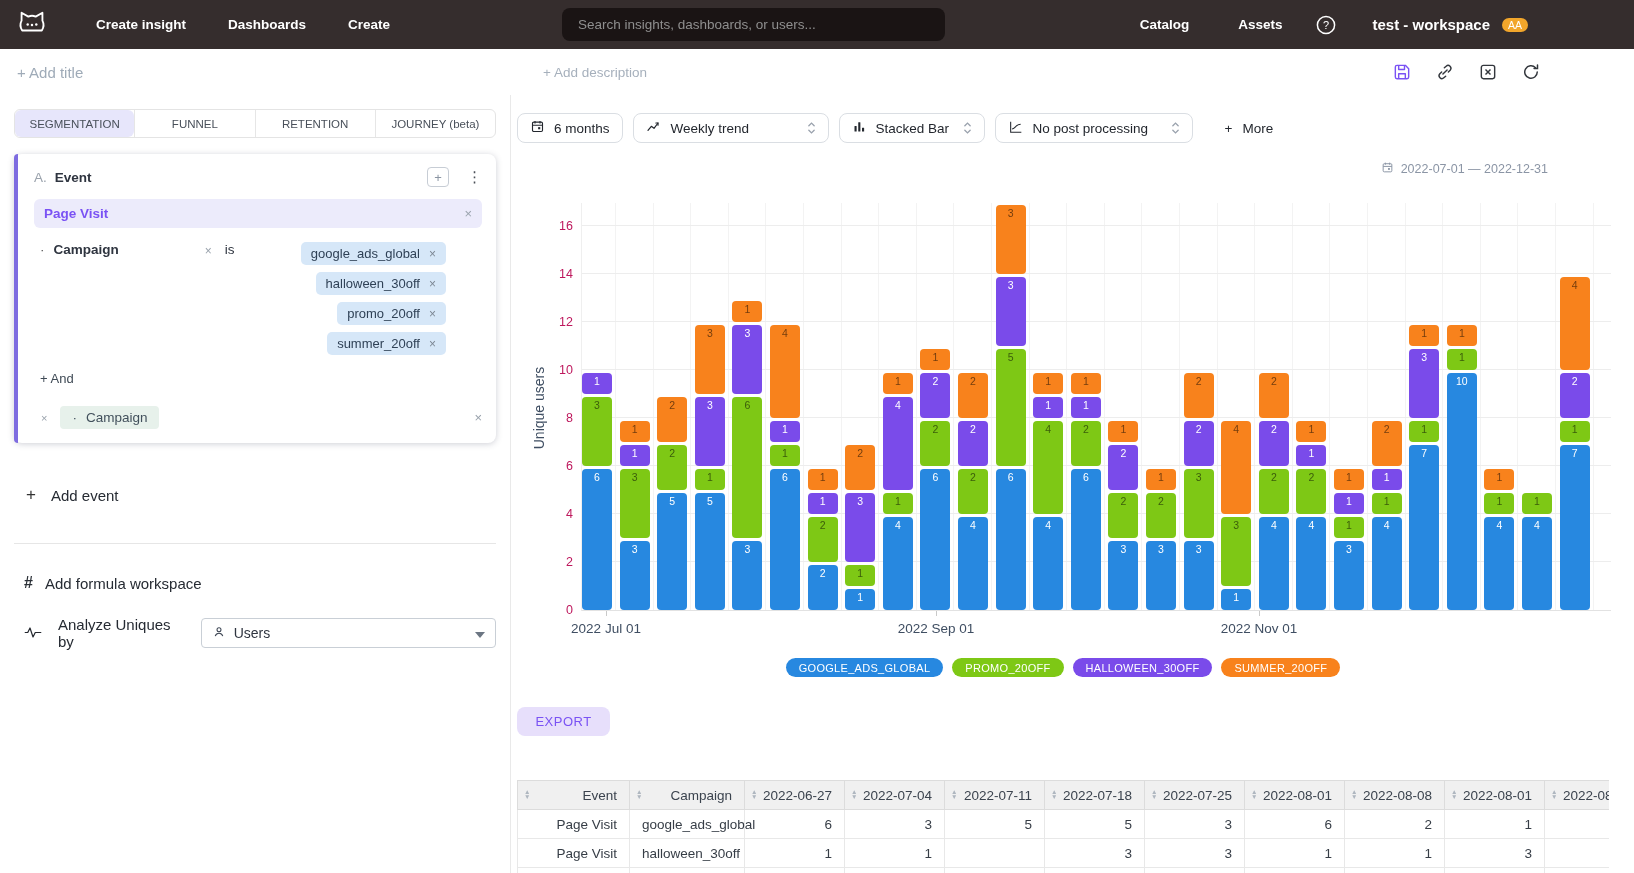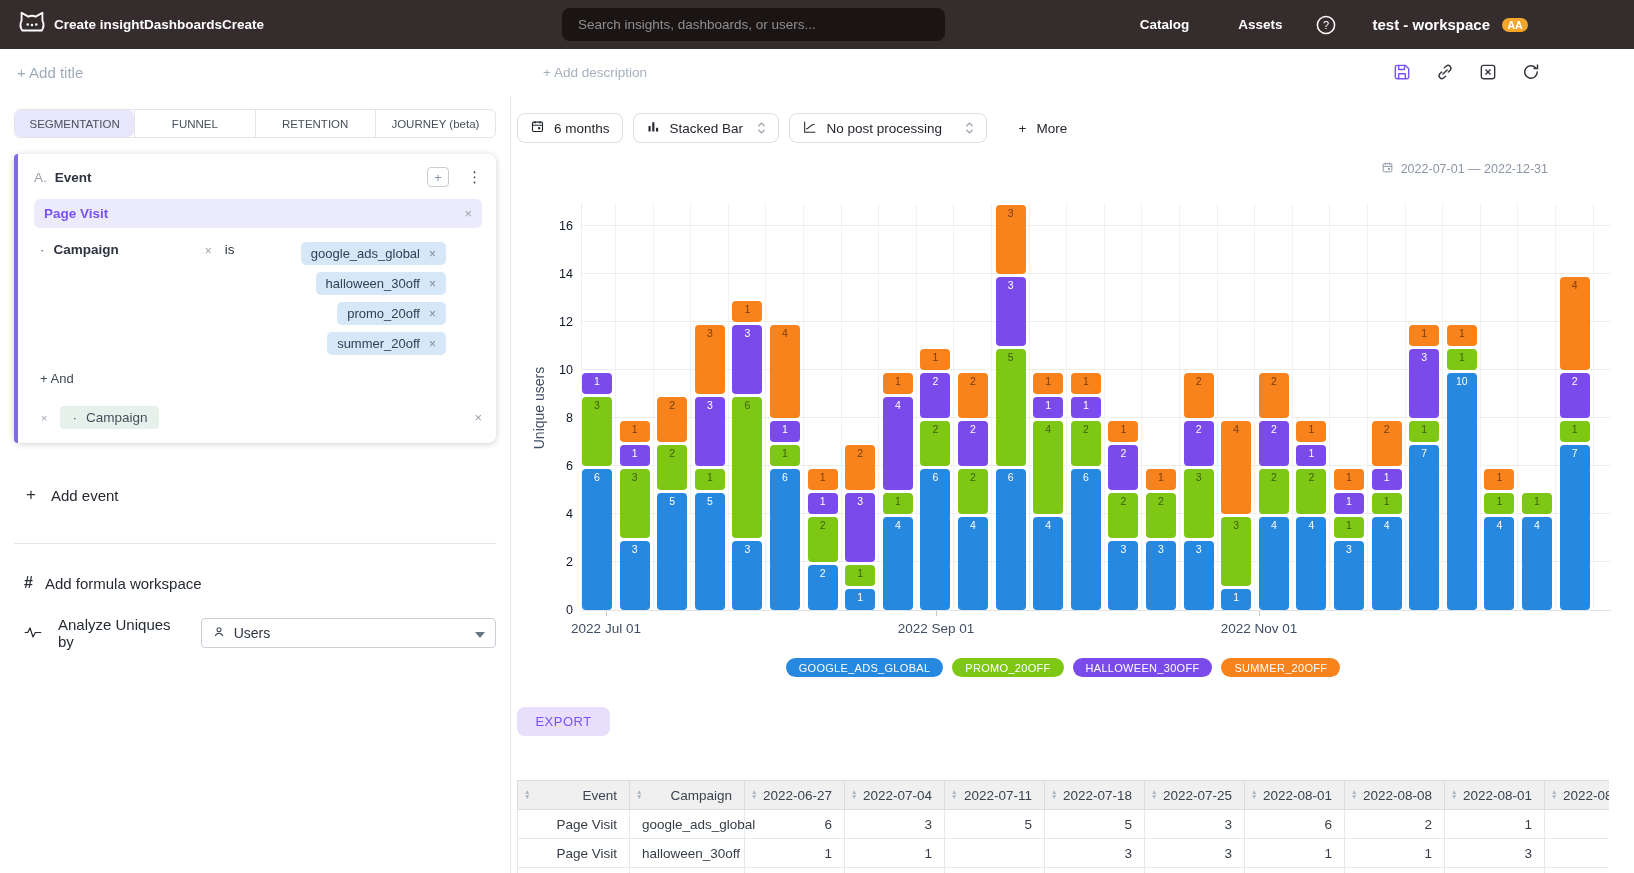--- a/index.html
+++ b/index.html
@@ -2,31 +2,31 @@
 <html><head>
 <meta charset="utf-8">
 <style>
   *{box-sizing:border-box;}
   html,body{margin:0;padding:0;}
   body{width:1634px;height:873px;overflow:hidden;background:#fff;font-family:"Liberation Sans",sans-serif;-webkit-font-smoothing:antialiased;}
 
   
   .navbar{height:49px;background:#352D2D;display:flex;align-items:center;color:#fff;position:relative;}
   .nav-logo{margin-left:10px;width:44px;display:flex;justify-content:center;align-items:center;}
-  .nav-item{font-weight:bold;font-size:13.5px;cursor:pointer;white-space:nowrap;}
+  .nav-item{font-weight:bold;font-size:13.5px;margin-left:42px;cursor:pointer;white-space:nowrap;}
   .nav-search{position:absolute;left:562px;top:8px;width:383px;height:33px;background:#1A1414;border-radius:8px;display:flex;align-items:center;padding:0 14px;}
   .nav-search input{background:transparent;border:none;outline:none;color:#ddd;font-size:13.5px;width:100%;font-family:"Liberation Sans",sans-serif;}
   .nav-search input::placeholder{color:#8f8f8f;}
   .nav-right{position:absolute;right:0;top:0;height:49px;display:flex;align-items:center;}
   .nav-right .nav-item{margin-left:0;}
   .catalog{margin-right:49px;}
   .assets{margin-right:33px;}
   .help{margin-right:35px;display:flex;align-items:center;}
   .workspace{font-weight:bold;font-size:15px;margin-right:12px;}
-  .avatar{width:26px;height:14px;background:#F2A62B;border-radius:7px;display:flex;align-items:center;justify-content:center;font-size:10.5px;font-weight:bold;margin-right:106px;}
+  .avatar{width:26px;height:14px;background:#F2A62B;border-radius:7px;display:flex;align-items:center;justify-content:center;font-size:10.5px;font-weight:normal;margin-right:106px;}
 
   
   .subheader{height:46px;position:relative;display:flex;align-items:center;background:#fff;}
   .add-title{margin-left:17px;color:#9FABB8;font-size:15px;}
   .add-desc{position:absolute;left:543px;color:#A6B0BC;font-size:13.5px;}
   .sub-icons{position:absolute;right:93px;display:flex;gap:23px;align-items:center;}
   .sub-icons .ic{width:20px;height:20px;display:flex;align-items:center;justify-content:center;cursor:pointer;}
 
   
   .content{display:flex;height:778px;}
@@ -81,21 +81,21 @@
   .more-btn{display:flex;gap:10px;font-size:13.5px;color:#23272e;margin-left:22px;align-items:center;cursor:pointer;}
   .daterange{position:absolute;top:66px;right:86px;display:flex;align-items:center;gap:7px;color:#8b95a5;font-size:12.5px;}
 
   
   .chart{position:absolute;inset:0;pointer-events:none;}
   .ylab-wrap{position:absolute;left:20px;top:312px;width:0;height:0;}
   .ylab{display:inline-block;transform:rotate(-90deg) translateX(-50%);transform-origin:0 0;font-size:14px;color:#3f4e62;white-space:nowrap;}
   .plot{position:absolute;left:70px;top:108px;width:1030px;height:408px;border-bottom:1px solid #e2e2e2;border-left:1px solid #efefef;
         background:repeating-linear-gradient(to right, transparent 0 33px, #f3f3f3 33px 34px, transparent 34px 37.6px);}
   .grid{position:absolute;left:0;right:0;height:1px;background:#EDEDED;}
-  .ytick{position:absolute;left:32px;width:30px;text-align:right;font-size:12.5px;color:#0f172a;}
+  .ytick{position:absolute;left:32px;width:30px;text-align:right;font-size:12.5px;color:#be185d;}
   .bar-seg{position:absolute;width:30px;border-radius:4px;}
   .seg-label{position:absolute;top:2px;left:0;right:0;text-align:center;font-size:10.5px;}
   .xtick-mark{position:absolute;width:1px;height:5px;background:#c9c9c9;}
   .xlabel{position:absolute;width:110px;text-align:center;font-size:13.5px;color:#3f4e62;}
 
   .legend{position:absolute;top:563px;left:0;width:1104px;display:flex;justify-content:center;gap:9px;}
   .pill{height:19px;border-radius:10px;display:flex;align-items:center;padding:0 13px;color:#fff;font-size:11px;letter-spacing:.3px;cursor:pointer;white-space:nowrap;}
 
   .export{position:absolute;top:612px;left:6px;width:93px;height:29px;background:#E7DFFB;color:#7A52F4;font-size:13px;border:none;border-radius:8px;letter-spacing:.5px;cursor:pointer;font-family:"Liberation Sans",sans-serif;}
 
@@ -276,20 +276,35 @@
       <div class="ctrl">
         <span>
           <svg viewBox="0 0 24 24" width="15" height="15" fill="none" stroke="#23272e" stroke-width="1.8">
               <rect x="4" y="5" width="16" height="15" rx="2"></rect>
               <path d="M8 3v4M16 3v4M4 10h16"></path>
               <rect x="13" y="13" width="3.4" height="3.4" fill="#23272e" stroke="none"></rect>
             </svg>
         </span>
         <span>6 months</span>
       </div>
+      <div class="ctrl w-trend">
+        <span>
+          <svg viewBox="0 0 24 24" width="16" height="16" fill="none" stroke="#23272e" stroke-width="1.8" stroke-linecap="round" stroke-linejoin="round">
+              <path d="M3 17l5-6 4 3 6-8"></path>
+              <path d="M14.8 6H18v3.2"></path>
+            </svg>
+        </span>
+        <span>Weekly trend</span>
+        <span class="chev">
+          <svg viewBox="0 0 10 18" width="9" height="16" fill="none" stroke="#9aa2ad" stroke-width="1.5" stroke-linecap="round">
+              <path d="M2 6.5l3-3 3 3"></path>
+              <path d="M2 11.5l3 3 3-3"></path>
+            </svg>
+        </span>
+      </div>
       <div class="ctrl w-bar">
         <span>
           <svg viewBox="0 0 24 24" width="15" height="15" fill="#23272e">
               <rect x="4" y="11" width="3.4" height="9" rx="0.5"></rect>
               <rect x="10" y="5" width="3.4" height="15" rx="0.5"></rect>
               <rect x="16" y="14" width="3.4" height="6" rx="0.5"></rect>
             </svg>
         </span>
         <span>Stacked Bar</span>
         <span class="chev">

